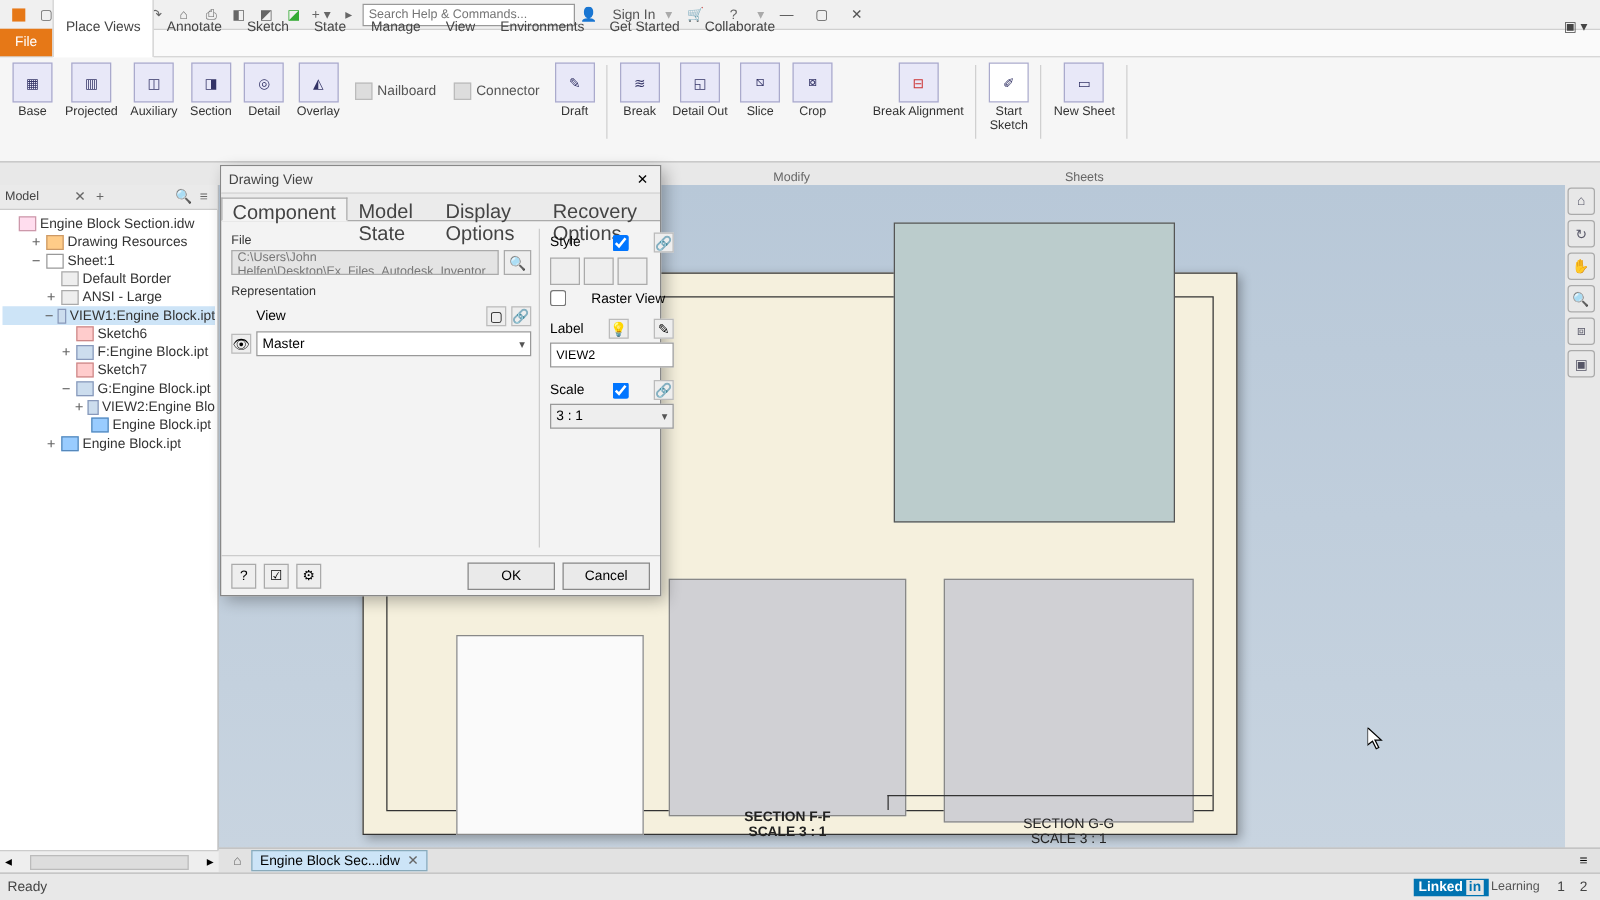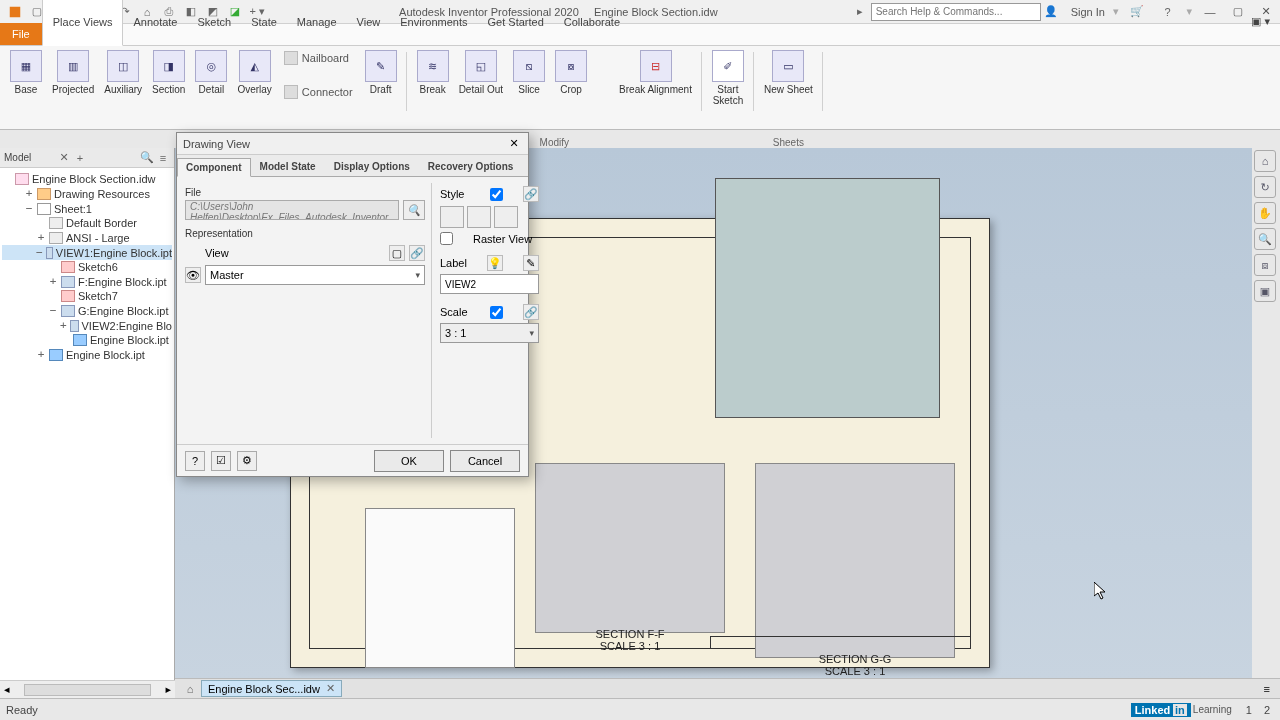--- a/index.html
+++ b/index.html
@@ -21,21 +21,21 @@
 .rib-tab.active { background: #fff; border: 1px solid #ccc; border-bottom: 1px solid #fff; position: relative; top: 1px; }
 
 
 .ribbon { height: 84px; background: #f6f6f6; display: flex; border-bottom: 1px solid #bbb; }
 .ribbon-group { display: flex; flex-direction: column; padding: 2px 6px; position: relative; }
 .ribbon-group::after { content: ""; position: absolute; right: 0; top: 6px; bottom: 18px; width: 1px; background: #d0d0d0; }
 .ribbon-row { display: flex; gap: 2px; flex: 1; }
 .rib-btn { display: flex; flex-direction: column; align-items: center; justify-content: flex-start; padding: 2px 4px; cursor: pointer; min-width: 40px; }
 .rib-btn .bigicon { width: 32px; height: 32px; background: #e8e8f8; border: 1px solid #aac; display: flex; align-items: center; justify-content: center; color: #336; }
 .rib-btn .lbl { font-size: 10px; text-align: center; margin-top: 2px; color: #333; }
-.small-stack { display:flex; flex-direction: column; gap:18px; padding:2px; }
+.small-stack { display:flex; flex-direction: row; gap:6px; padding:2px; }
 .small-item { display:flex; align-items:center; gap:4px; font-size:10px; color:#555; padding:1px 4px;}
 .small-item .smicon { width:14px; height:14px; background:#ddd; border:1px solid #bbb; }
 .grp-label { text-align: center; font-size: 10px; color: #666; height: 14px; margin-top: 40px; }
 
 
 .browser { position: absolute; left: 0; top: 148px; width: 175px; bottom: 40px; background: #fff; border-right: 1px solid #aaa; display:flex; flex-direction:column;}
 .browser-header { height: 20px; background: #eaeaea; border-bottom: 1px solid #ccc; display:flex; align-items:center; padding:0 4px; }
 .browser-header .title { flex:1; font-size:10px; color:#444;}
 .browser-header .hicon { width:14px; height:14px; margin-left:2px; cursor:pointer; color:#666; display:flex;align-items:center;justify-content:center;}
 .tree { padding: 4px 2px; font-size: 11px; color: #333; overflow:hidden;}
@@ -52,40 +52,40 @@
 .tree-node.selected { background: #cde4f7; }
 .ind1 { padding-left: 10px; } .ind2 { padding-left: 22px; } .ind3 { padding-left: 34px; } .ind4 { padding-left: 46px; } .ind5 { padding-left: 58px; }
 
 
 .canvas { position: absolute; left: 175px; right: 28px; top: 148px; bottom: 40px; background: linear-gradient(#b8c8d8, #c8d4e0); overflow: hidden;}
 .sheet { position: absolute; left: 115px; top: 70px; width: 700px; height: 450px; background: #f5f0dd; border: 1px solid #333; box-shadow: 3px 3px 8px rgba(0,0,0,.3);}
 .sheet-inner { position:absolute; left:18px; top:18px; right:18px; bottom:18px; border:1px solid #333;}
 .dwg-placeholder { position:absolute; background: repeating-linear-gradient(45deg,#ddd,#ddd 4px,#eee 4px,#eee 8px); border:1px solid #888; display:flex;align-items:flex-end;justify-content:center; font-size:9px; color:#222; padding-bottom:2px;}
 .dwg-iso3d { left:495px; top:-20px; width:225px; height:240px; background:#bcc; border:1px solid #555;}
 .dwg-front { left:55px; top:270px; width:150px; height:160px; background:#fafafa;}
-.dwg-secF { left:225px; top:225px; width:190px; height:170px; background:#d0d0d4;}
+.dwg-secF { left:225px; top:225px; width:190px; height:190px; background:#d0d0d4;font-weight:bold;}
 .dwg-secG { left:445px; top:225px; width:200px; height:195px; background:#d0d0d4;}
 .titleblock { position:absolute; right:0; bottom:0; width:260px; height:12px; border-top:1px solid #333; border-left:1px solid #333; font-size:8px;}
 
 
 .navtools { position:absolute; right:4px; top:150px; width:22px; display:flex; flex-direction:column; gap:4px; }
 .navtool { width:22px; height:22px; background:#e8e8e8; border:1px solid #aaa; border-radius:3px; display:flex;align-items:center;justify-content:center; cursor:pointer; color:#556;}
 
 
 .dialog { position:absolute; left:176px; top:132px; width:353px; height:345px; background:#f3f3f3; border:1px solid #888; box-shadow:4px 4px 12px rgba(0,0,0,.3); display:flex; flex-direction:column;}
 .dlg-title { height:22px; background:#f0f0f0; border-bottom:1px solid #ccc; display:flex; align-items:center; padding:0 6px; }
 .dlg-title span { flex:1; color:#444;}
 .dlg-close { width:16px; height:16px; cursor:pointer; display:flex;align-items:center;justify-content:center;}
 .dlg-tabs { height:22px; display:flex; border-bottom:1px solid #aaa; background:#ebebeb; padding-top:2px;}
-.dlg-tab { padding:3px 8px; font-size:10px; color:#444; cursor:pointer; border:1px solid transparent;font-weight:bold;}
+.dlg-tab { padding:3px 8px; font-size:16px; color:#444; cursor:pointer; border:1px solid transparent;}
 .dlg-tab.active { background:#f3f3f3; border:1px solid #aaa; border-bottom:1px solid #f3f3f3; position:relative; top:1px;}
 .dlg-body { flex:1; padding:6px 8px; display:flex; gap:6px;}
 .dlg-col { flex:1; }
 .fieldset-lbl { font-size:10px; color:#333; margin:4px 0 2px;}
-.file-row { display:flex; gap:4px;font-style:italic;}
+.file-row { display:flex; gap:4px;}
 .file-input { flex:1; height:20px; border:1px solid #aaa; background:#e4e4e4; color:#777; padding:0 4px; font-size:10px; overflow:hidden;}
 .browse-btn { width:22px; height:20px; border:1px solid #aaa; background:#eee; cursor:pointer; display:flex;align-items:center;justify-content:center;}
 .rep-box { border:0; margin-top:6px;}
 .rep-row { display:flex; align-items:center; gap:4px; margin:4px 0;}
 .combo { flex:1; height:20px; border:1px solid #999; background:#fff; padding:0 4px; font-size:10px; display:flex; align-items:center; justify-content:space-between;}
 .combo .chev { font-size:9px; color:#555;}
 .tinyicon{ width:16px;height:16px;border:1px solid #bbb;background:#eee;display:flex;align-items:center;justify-content:center;cursor:pointer;}
 .style-pane { border-left:1px solid #ccc; padding-left:8px; width:130px;}
 .chk-row{display:flex;align-items:center;gap:20px;margin:3px 0;font-size:10px;}
 .style-btns{display:flex;gap:3px;margin:4px 0;}
@@ -128,25 +128,20 @@
   <span class="qa-icon">☰</span>
   <span class="qa-icon">💾</span>
   <span class="qa-icon">↶</span>
   <span class="qa-icon">↷</span>
   <span class="qa-icon">⌂</span>
   <span class="qa-icon">⎙</span>
   <span class="qa-icon">◧</span>
   <span class="qa-icon">◩</span>
   <span class="qa-icon" style="color:#3a3">◪</span>
   <span class="qa-icon">+ ▾</span>
-  <div class="titlebar-center">
-    <span>Autodesk Inventor Professional 2020</span>
-    &nbsp;&nbsp;&nbsp;
-    <span>Engine Block Section.idw</span>
-  </div>
   <span class="qa-icon">▸</span>
   <input class="titlebar-search" placeholder="Search Help &amp; Commands..." style="">
   <div class="titlebar-right">
     <span class="qa-icon">👤</span>
     <span style="color:#555;">Sign In</span>
     <span style="color:#aaa;">▾</span>
     <span class="qa-icon">🛒</span>
     <span class="qa-icon">?</span>
     <span style="color:#aaa;">▾</span>
     <span class="win-btn">—</span>

